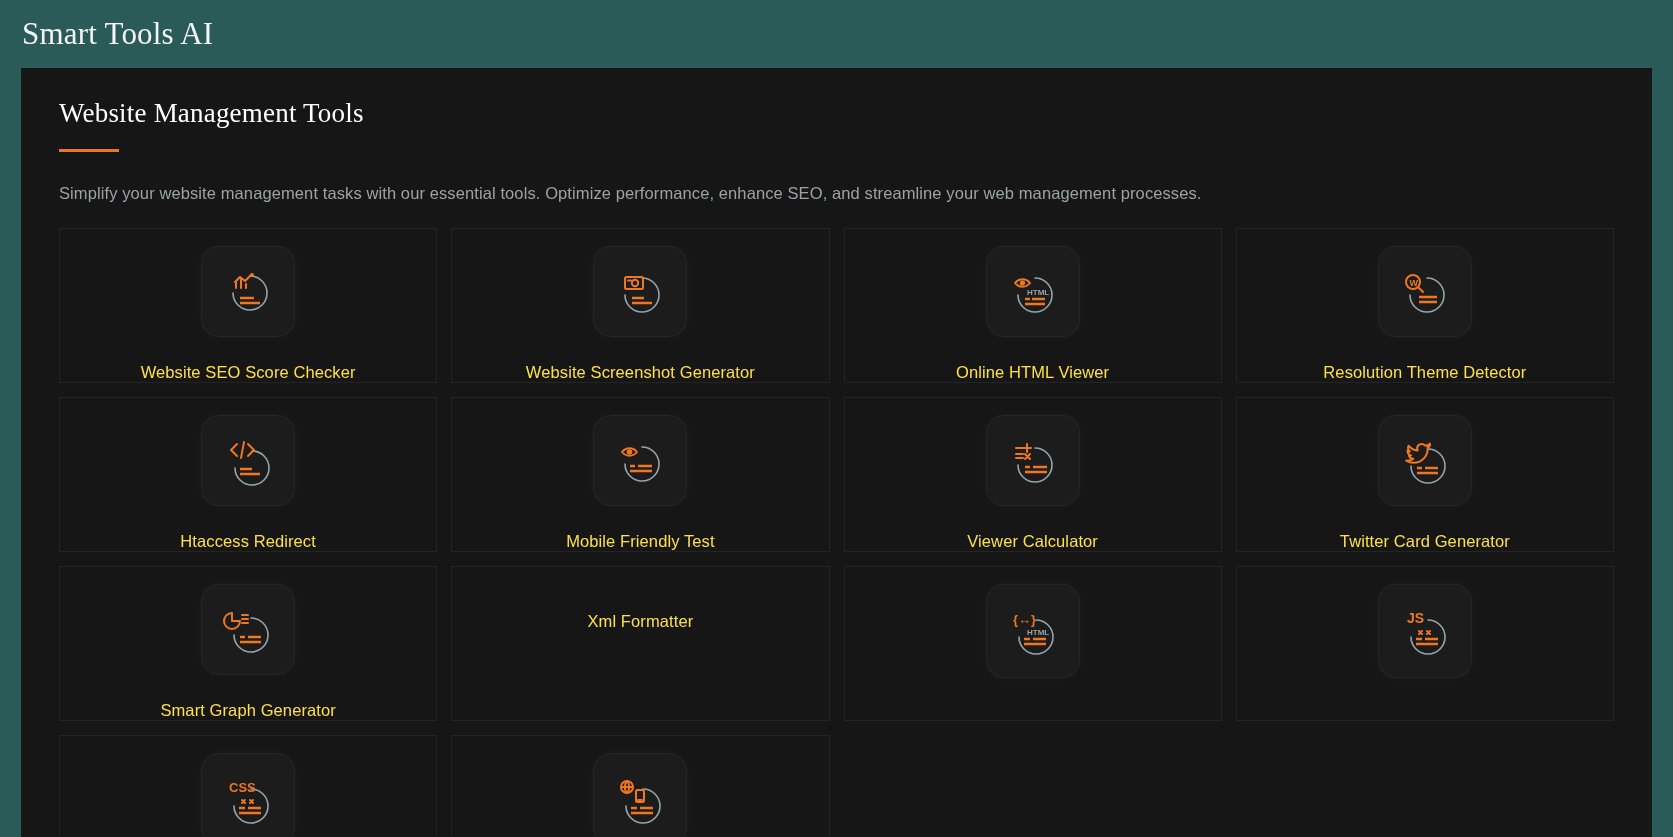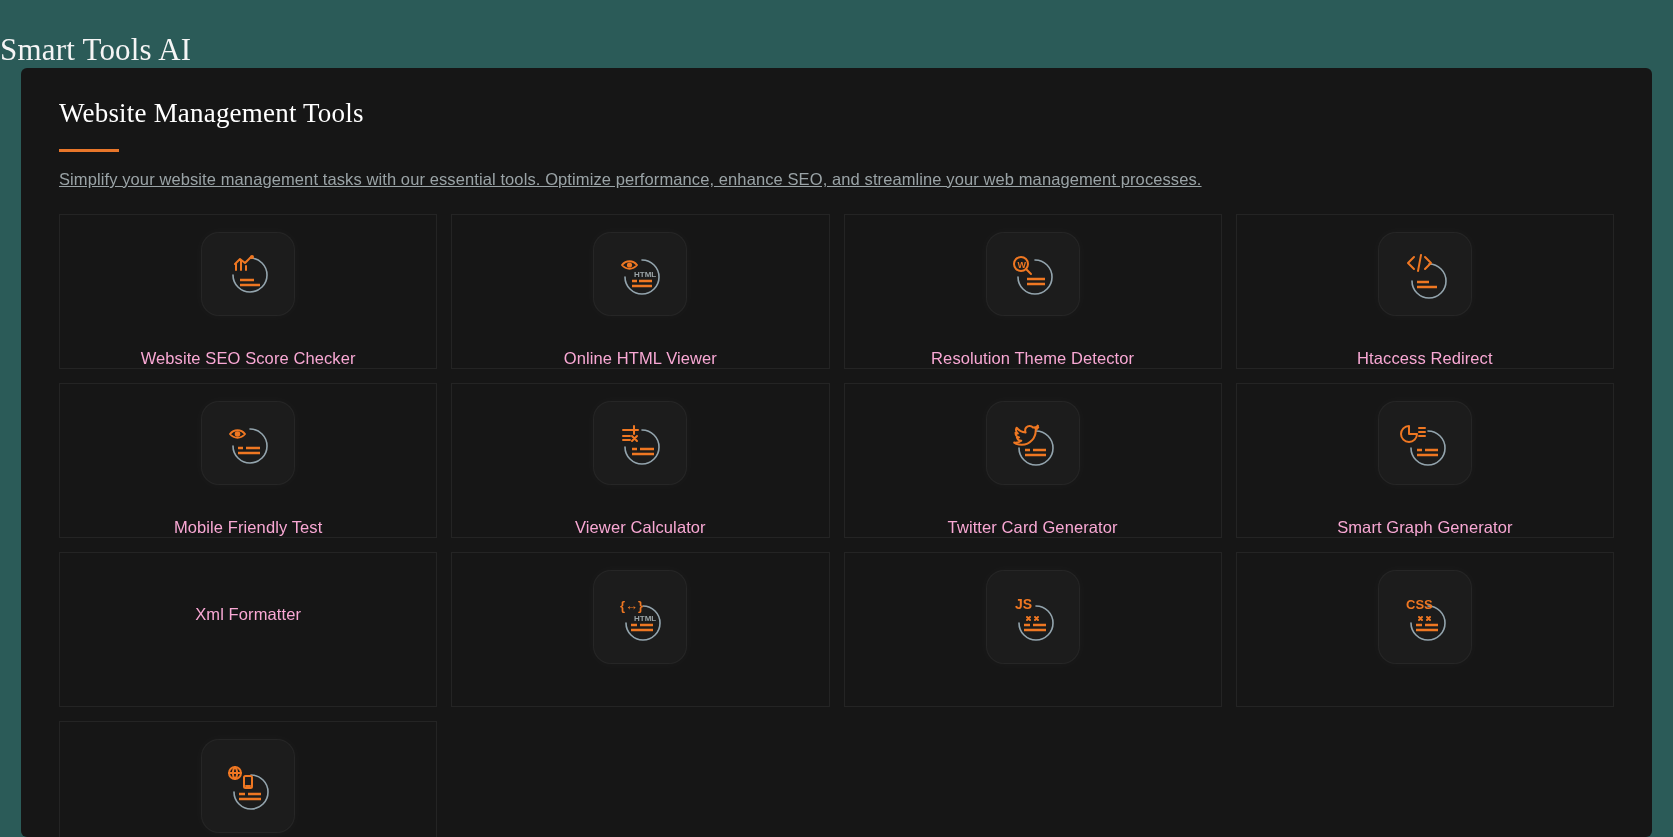--- a/index.html
+++ b/index.html
@@ -6,56 +6,55 @@
   html,body { width:1673px; height:837px; overflow:hidden; }
   body {
     background:#2b5b58;
     font-family:"Liberation Sans", sans-serif;
     -webkit-font-smoothing:antialiased;
   }
   .app-header {
     height:68px;
     background:#2b5b58;
     display:flex;
-    align-items:flex-end;
+    align-items:center;
+    padding-left:22px;
   }
   .app-title {
     font-family:"Liberation Serif", serif;
     font-size:31px;
     color:#f5f5f5;
     font-weight:400;
     letter-spacing:.2px;
   }
   .panel {
     position:absolute;
     left:21px; top:68px;
     width:1631px; height:769px;
     background:#161616;
     overflow:hidden;
-    border-radius:6px;
   }
   .panel-inner { padding:30px 38px 0 38px; }
   .section-title {
     font-family:"Liberation Serif", serif;
     font-size:27px;
     color:#ffffff;
     font-weight:400;
     letter-spacing:.2px;
   }
   .accent-bar {
     width:60px; height:3px;
     background:#e8762a;
     margin-top:20px;
   }
   .section-desc {
-    margin-top:18px;
+    margin-top:32px;
     font-size:16.5px;
     color:#9aa3a6;
     letter-spacing:.1px;
-    text-decoration:underline;
   }
   .tools-grid {
     margin-top:25px;
     display:grid;
     grid-template-columns:repeat(4, 1fr);
     column-gap:14px;
     row-gap:14px;
   }
   .tool-card {
     border:1px solid #242424;
@@ -71,23 +70,23 @@
   .icon-tile {
     width:92px; height:92px;
     border-radius:17px;
     background:#1c1c1c;
     box-shadow:0 0 0 1px #262626, 0 0 14px rgba(255,255,255,.035);
     display:flex;
     align-items:center;
     justify-content:center;
   }
   .tool-label {
-    margin-top:34px;
+    margin-top:27px;
     font-size:16.5px;
-    color:#f9a8d4;
+    color:#fde047;
     text-align:center;
     letter-spacing:.1px;
   }
   svg { display:block; }
   .arc { fill:none; stroke:#93a4ad; stroke-width:1.6; stroke-linecap:round; }
   .ln { stroke:#ef7722; stroke-width:2.6; stroke-linecap:butt; }
   .gl { fill:none; stroke:#ef7722; stroke-width:2; stroke-linecap:round; stroke-linejoin:round; }
   .glf { fill:#ef7722; }
   .gtxt { fill:#ef7722; font-size:9px; font-family:"Liberation Sans", sans-serif; font-weight:700; }
   .gtxt-d { fill:#9aa3a6; font-size:8px; font-family:"Liberation Sans", sans-serif; font-weight:700; }
@@ -113,20 +112,32 @@
             <path class="arc" d="M30 12 A17 17 0 1 1 13 29"></path>
             <path class="ln" d="M20 34 h14 M20 39 h20"></path>
             <path class="gl" d="M16 24 v-6 M21 24 v-9 M26 24 v-4"></path>
             <path class="gl" d="M15 18 l5-5 5 4 6-6"></path>
             <circle class="glf" cx="32" cy="11" r="2"></circle>
           </svg>
         </div>
         <div class="tool-label">Website SEO Score Checker</div>
       </div>
 
+      <div class="tool-card">
+        <div class="icon-tile">
+          <svg width="56" height="56" viewBox="0 0 56 56">
+            <path class="arc" d="M30 14 A17 17 0 1 1 13 31"></path>
+            <path class="ln" d="M20 34 h12 M20 39 h20"></path>
+            <rect class="gl" x="13" y="13" width="18" height="12" rx="1.5"></rect>
+            <circle class="gl" cx="23" cy="19" r="3.2"></circle>
+            <path class="gl" d="M16 16.5 h3"></path>
+          </svg>
+        </div>
+        <div class="tool-label">Website Screenshot Generator</div>
+      </div>
 
       <div class="tool-card">
         <div class="icon-tile">
           <svg width="56" height="56" viewBox="0 0 56 56">
             <path class="arc" d="M30 14 A17 17 0 1 1 13 31"></path>
             <text class="gtxt-d" x="22" y="31">HTML</text>
             <path class="ln" d="M20 35 h5 M27 35 h13 M20 40 h20"></path>
             <path class="gl" d="M10 19 c4-5 11-5 15 0 c-4 5-11 5-15 0z"></path>
             <circle class="glf" cx="17.5" cy="19" r="2.6"></circle>
           </svg>

